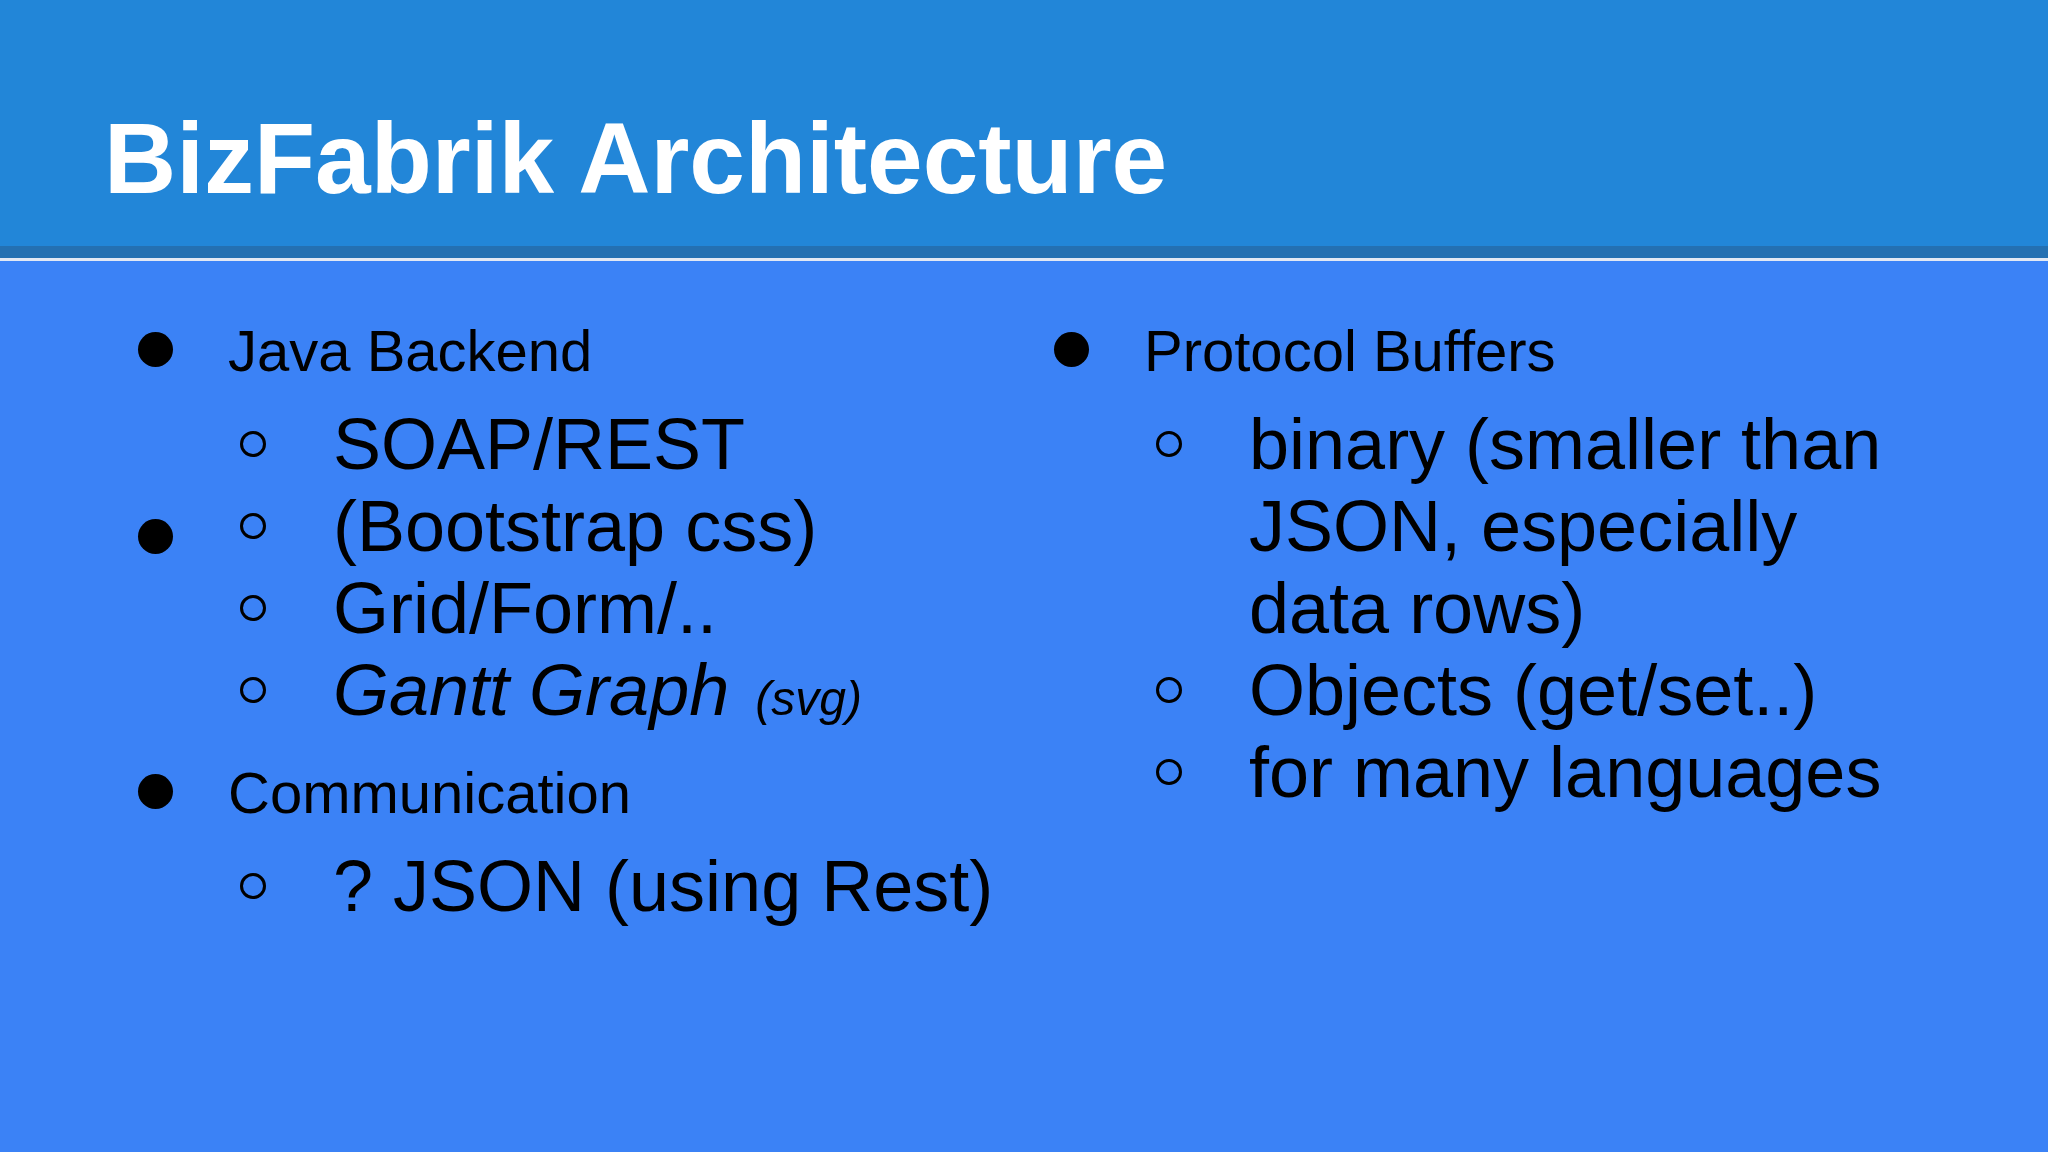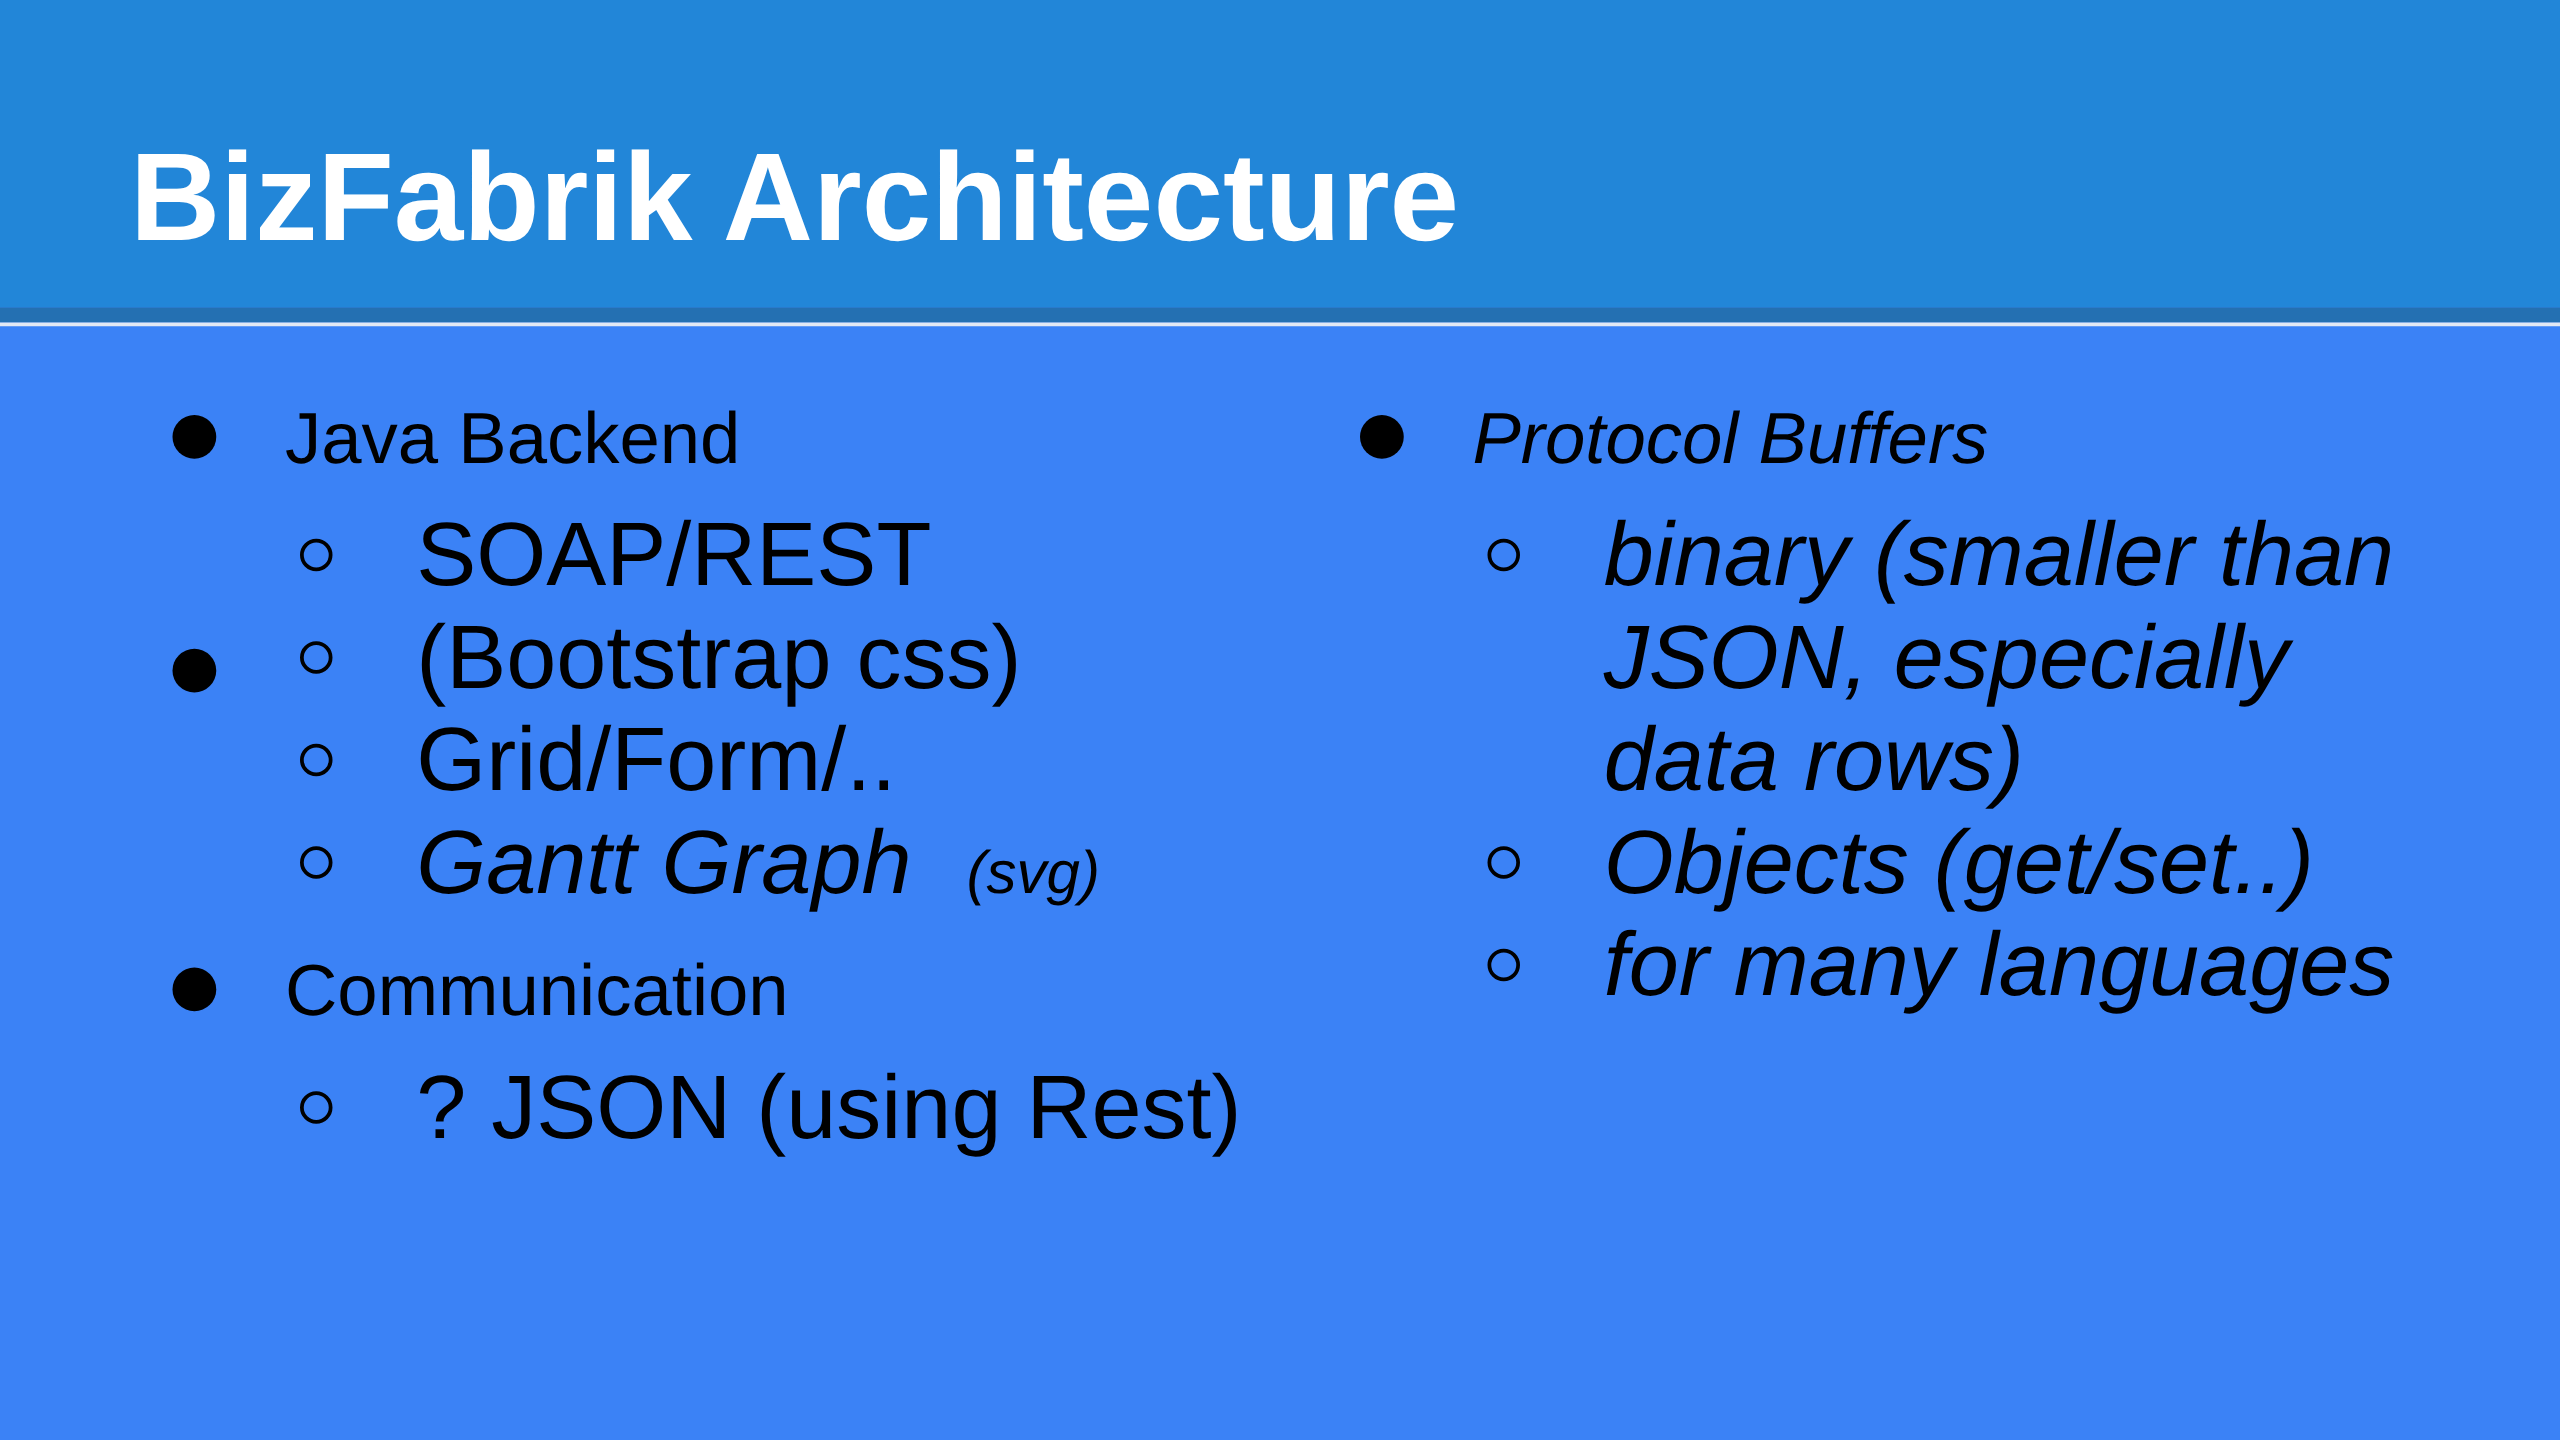--- a/index.html
+++ b/index.html
@@ -6,29 +6,29 @@
   body{width:2048px;height:1152px;overflow:hidden;background:#ffffff;
        font-family:"Liberation Sans",sans-serif;}
   .slide{position:absolute;left:0;top:0;width:2048px;height:1152px;background:#3b82f6;padding-left:29px;}
   .header{position:absolute;left:0;top:0;width:2048px;height:246px;background:#2286d8;}
   .header-strip{position:absolute;left:0;top:246px;width:2048px;height:12px;background:#2470b2;}
   .header-underline{position:absolute;left:0;top:258px;width:2048px;height:3px;background:#e2e8f4;}
   .slide-title{position:absolute;left:104px;top:98px;font-size:100px;line-height:120px;
        font-weight:bold;color:#ffffff;white-space:nowrap;letter-spacing:0px;}
   .col{position:absolute;top:298px;color:#000000;}
   .col-left{left:120px;width:960px;}
-  .col-right{left:1070px;width:960px;font-style:italic;}
+  .col-right{left:1036px;width:960px;}
   .li1{position:relative;padding-left:108px;font-size:58px;line-height:105px;white-space:nowrap;}
   .li2{position:relative;padding-left:213px;font-size:72px;line-height:82px;}
   .dot{position:absolute;left:18px;top:34px;width:35px;height:35px;border-radius:50%;background:#000000;}
   .ring{position:absolute;left:120px;top:28px;width:26px;height:26px;box-sizing:border-box;
         border:3px solid #000000;border-radius:50%;background:transparent;}
   .line{display:block;white-space:nowrap;}
   .italic{font-style:italic;}
-  .note{font-style:italic;font-size:48px;margin-left:24px;}
+  .note{font-style:italic;font-size:48px;margin-left:6px;}
 </style>
 </head>
 <body>
 
 <div class="slide">
 
   <div class="header"></div>
   <div class="header-strip"></div>
   <div class="header-underline"></div>
   <div class="slide-title">BizFabrik Architecture</div>

